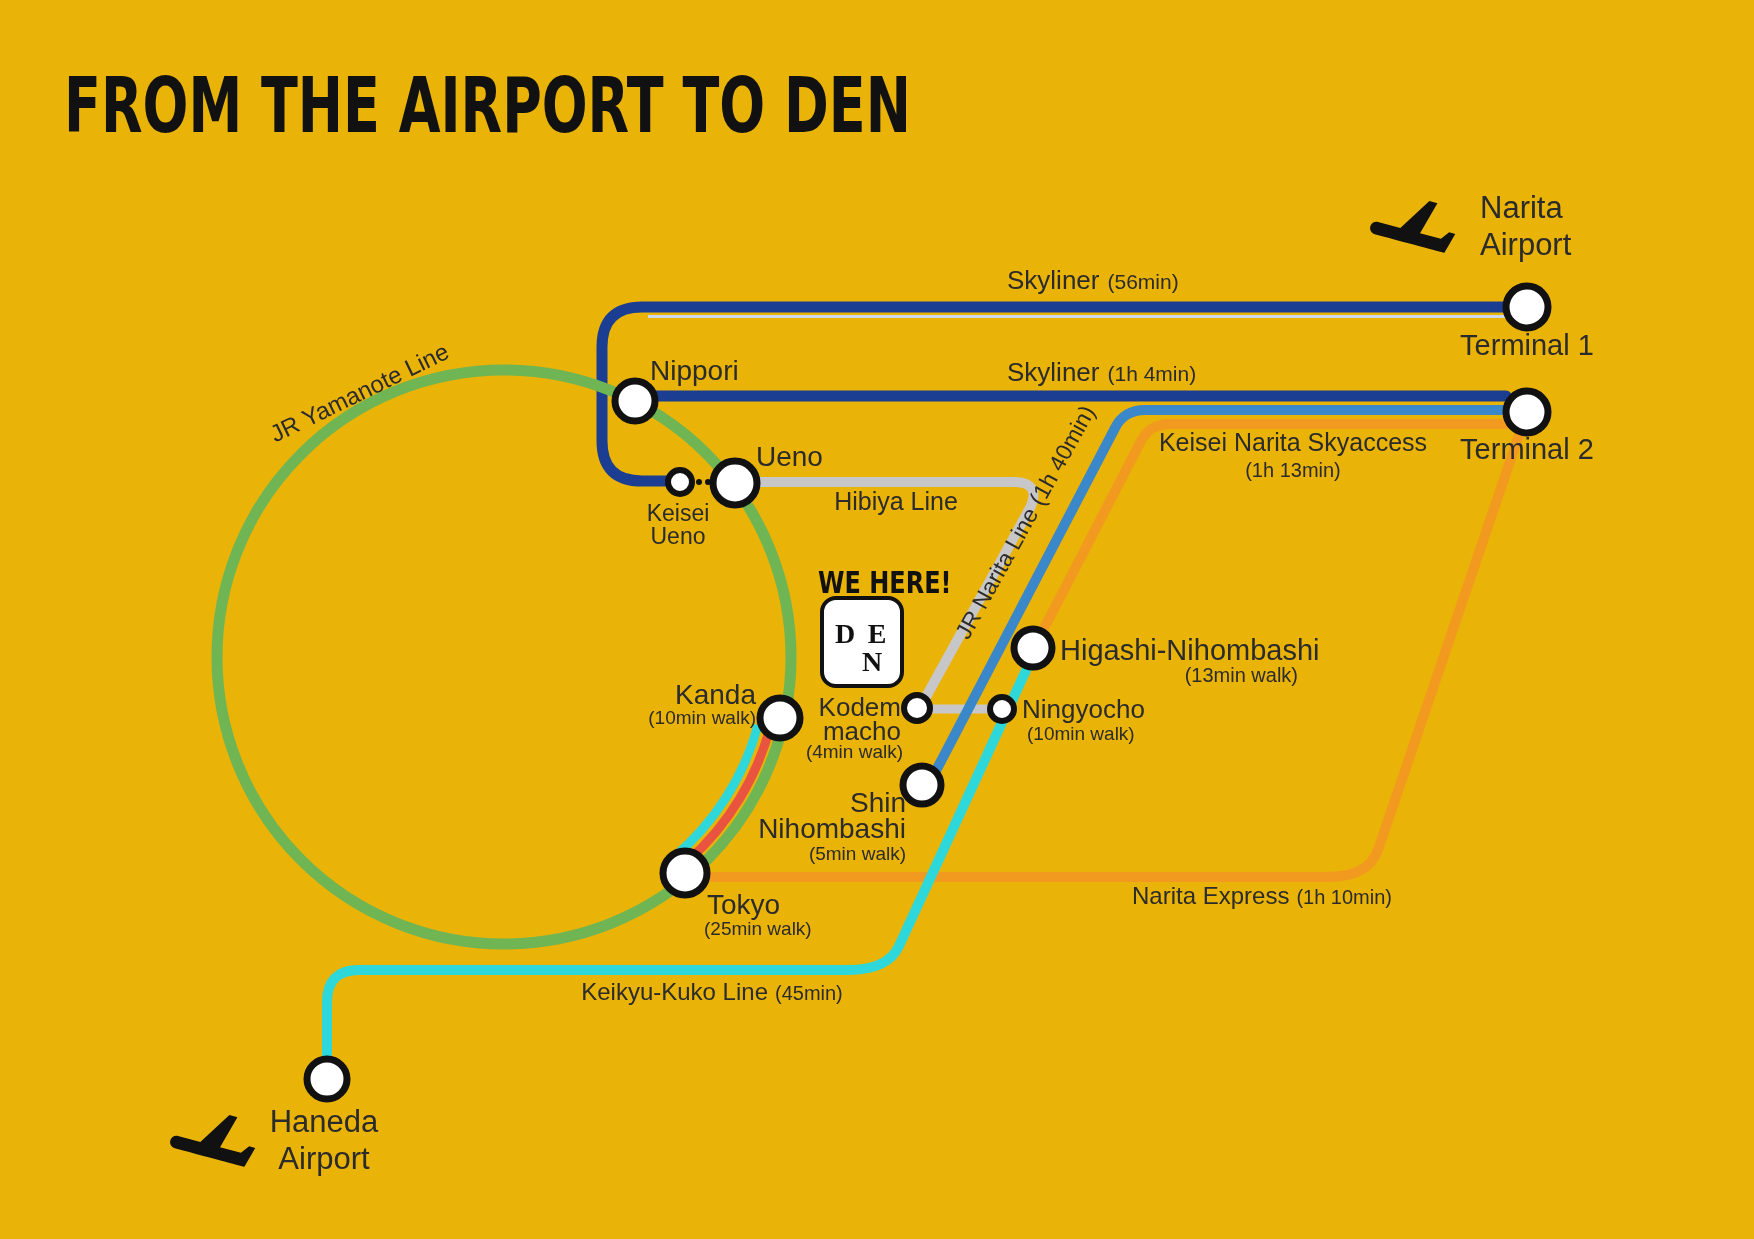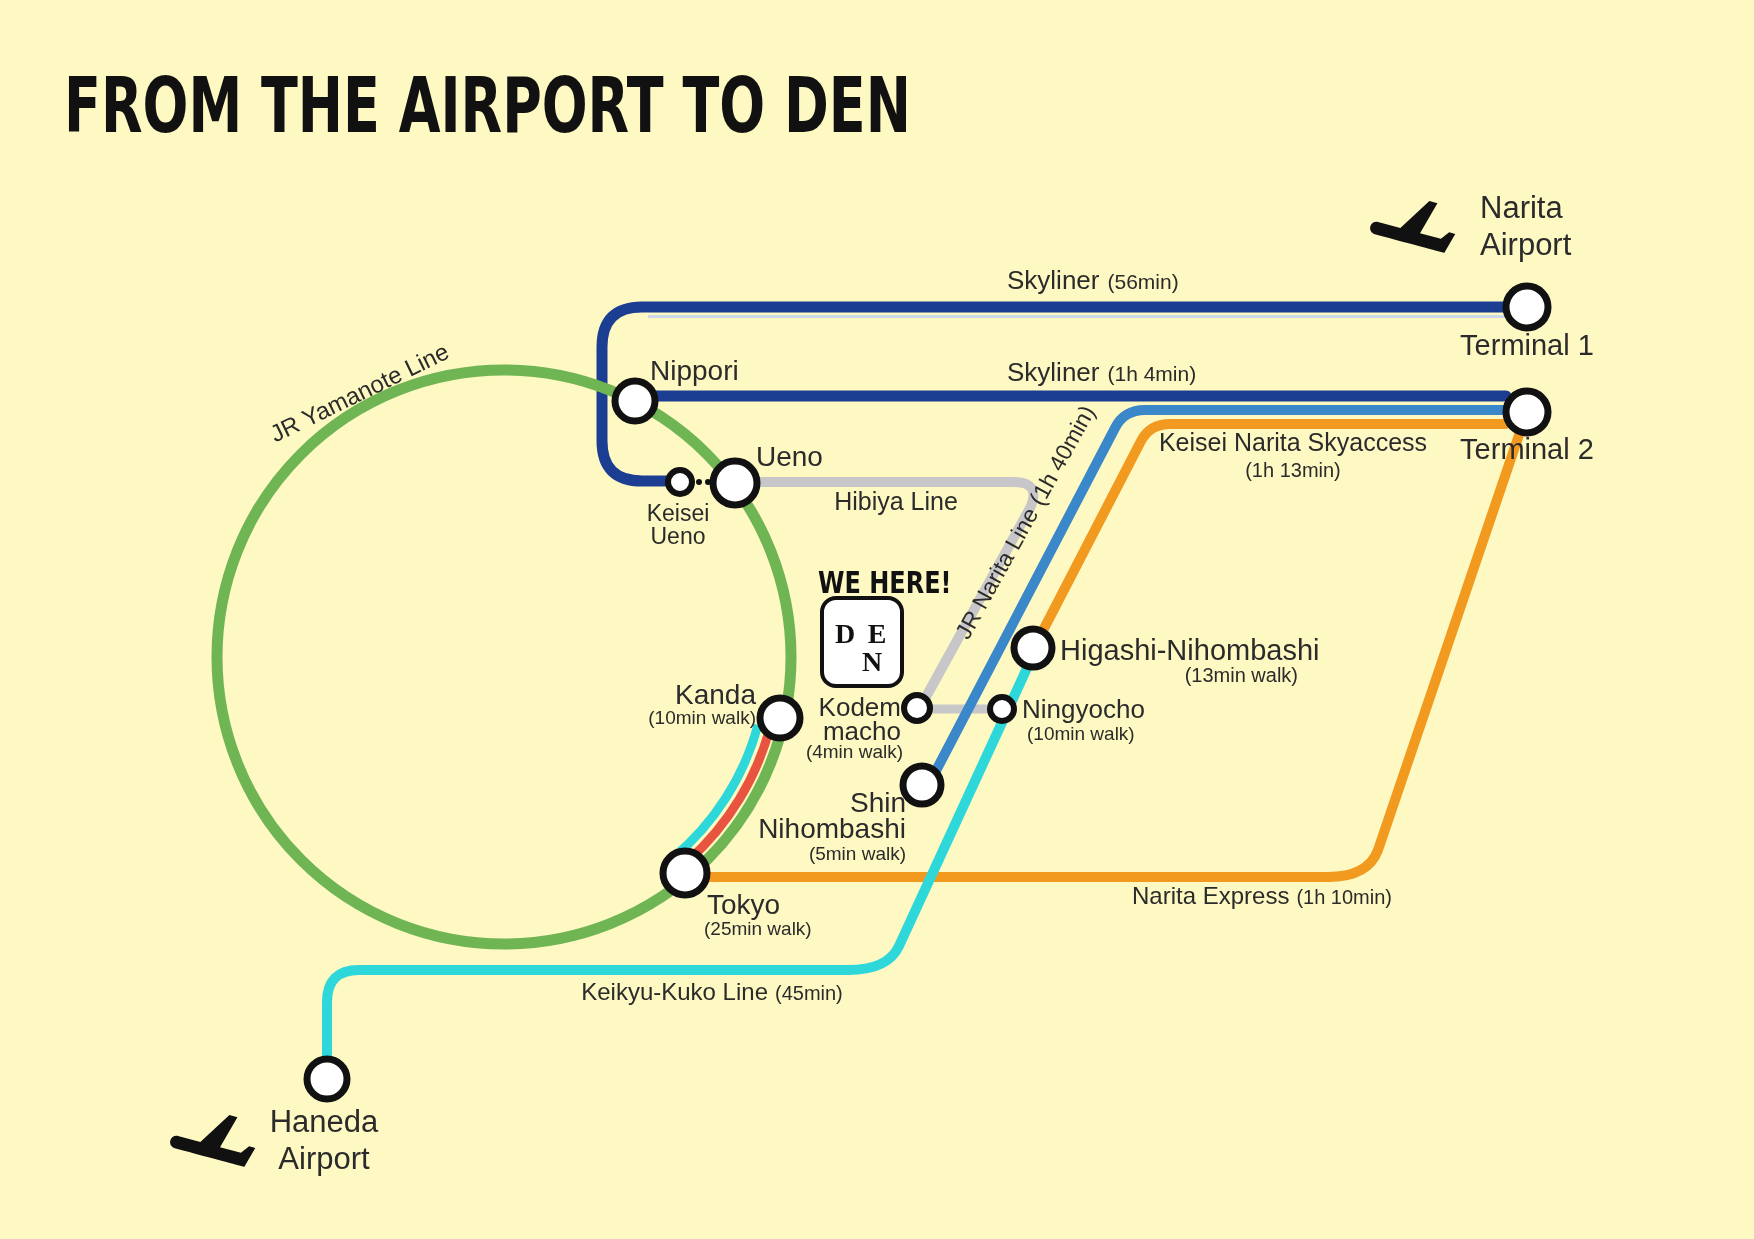--- a/index.html
+++ b/index.html
@@ -1,16 +1,16 @@
 <!DOCTYPE html>
 <html><head>
 <meta charset="utf-8">
 <style>
   html,body{margin:0;padding:0;background:#ffffff;}
-  .stage{width:1754px;height:1239px;position:relative;background:#fef9c3;overflow:hidden;}
+  .stage{width:1754px;height:1239px;position:relative;background:#eab308;overflow:hidden;}
   svg{display:block;}
   text{font-family:"Liberation Sans",sans-serif;fill:#2b2b2b;}
   .marker{font-family:"DejaVu Sans",sans-serif;font-weight:800;fill:#111;}
   .serif{font-family:"Liberation Serif",serif;font-weight:bold;fill:#111;}
   .walk{fill:#2b2b2b;}
 </style>
 </head>
 <body>
 
 <div class="stage">

